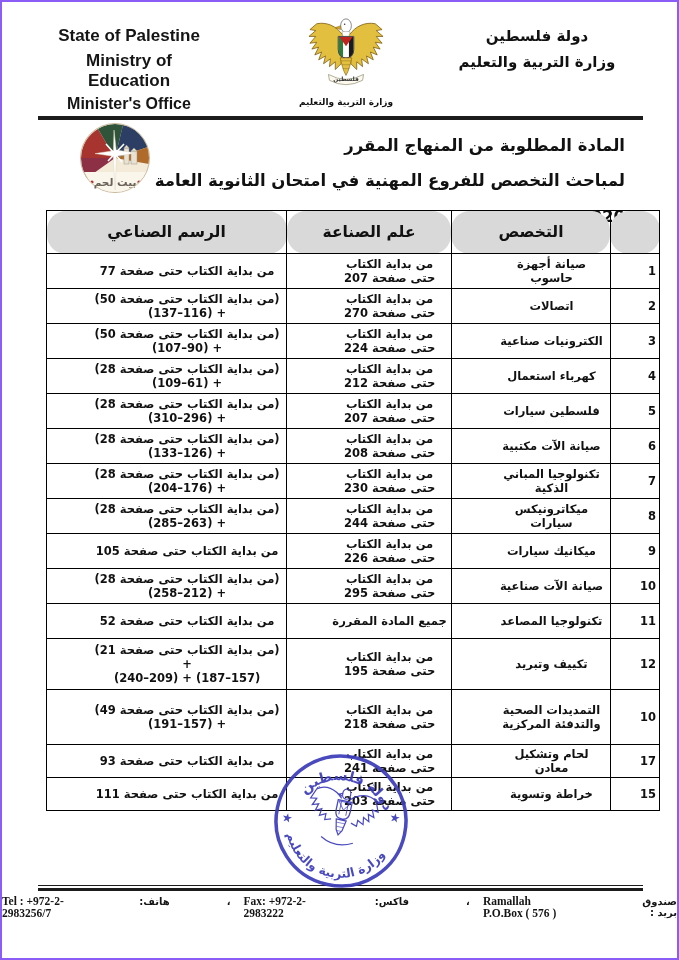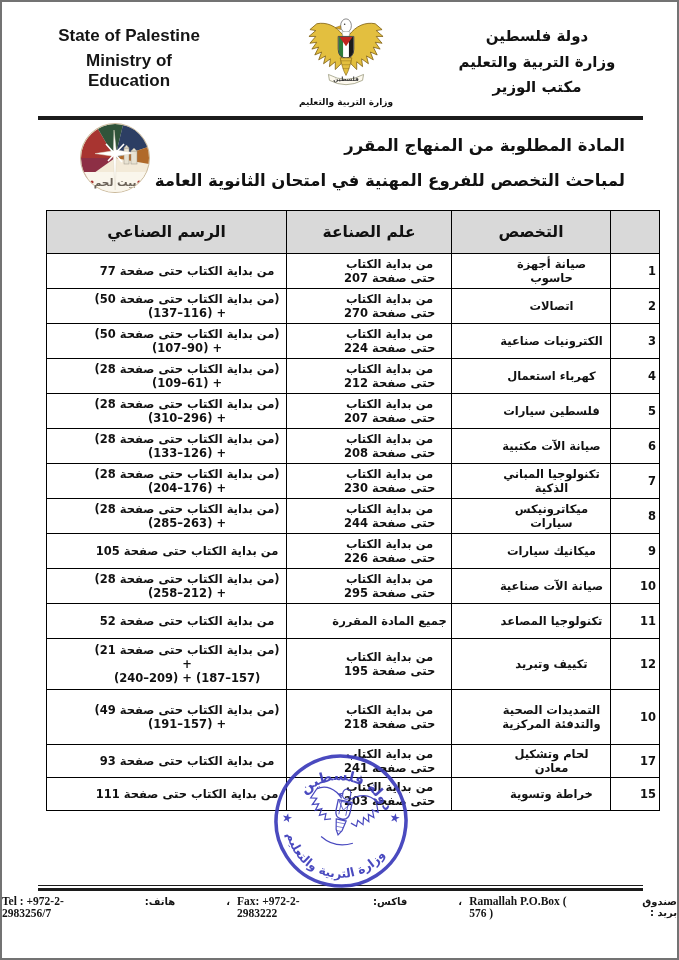--- a/index.html
+++ b/index.html
@@ -1,18 +1,18 @@
 <!DOCTYPE html>
 <html lang="ar" style="--header-row-bg: #d9d9d9; --stamp-blue: #3d3dbb; --line-color: #1c1c1c;"><head>
 <meta charset="utf-8">
 <style>
   html,body{margin:0;padding:0;background:#f4f4f4;}
   .page{
     position:relative;width:679px;height:960px;background:#fff;
-    border:2px solid #737373;box-sizing:border-box;overflow:hidden;
+    border:2px solid #8b5cf6;box-sizing:border-box;overflow:hidden;
     font-family:"DejaVu Sans",sans-serif;color:#111;margin:0 auto;
   }
   
   .hdr-en{position:absolute;left:42px;top:24px;width:170px;text-align:center;
           font-family:"Liberation Sans",sans-serif;color:#151515;}
   .hdr-en .l1{font-size:17px;font-weight:700;}
   .hdr-en .l2{font-size:17px;font-weight:700;margin-top:5px;}
   .hdr-en .l3{font-size:16px;font-weight:700;margin-top:4px;}
   .hdr-ar{position:absolute;right:40px;top:22px;width:200px;text-align:center;
           font-weight:700;font-size:15px;line-height:1.7;direction:rtl;}
@@ -23,52 +23,53 @@
   
   .beth-logo{position:absolute;left:76px;top:118px;width:74px;height:78px;}
   .title{position:absolute;left:130px;right:52px;top:126px;text-align:right;
          font-weight:700;font-size:16.5px;line-height:2.15;direction:rtl;}
   
   table.spec{position:absolute;left:44px;top:208px;width:614px;
              border-collapse:collapse;table-layout:fixed;direction:rtl;}
   table.spec th,table.spec td{border:1px solid #000;text-align:center;
              vertical-align:middle;padding:2px 4px;overflow:hidden;}
   table.spec th{background:var(--header-row-bg,#d9d9d9);height:38px;
-             font-size:15.5px;font-weight:700;}
+             font-size:15.5px;font-weight:700;border-radius:19px;}
   table.spec td{height:30px;font-size:11.5px;font-weight:700;padding-left:45px;}
   .col-num{width:7%;}
   .col-spec{width:26%;}
   .col-ind{width:27%;}
   .col-draw{width:40%;white-space:pre-line;}
   table.spec tbody tr:nth-of-type(12) td{height:46px;}
   table.spec tbody tr:nth-of-type(13) td{height:50px;}
   table.spec tbody tr:nth-of-type(14) td,
   table.spec tbody tr:nth-of-type(15) td{height:26px;}
   
   .stamp{position:absolute;left:270px;top:748px;width:138px;height:142px;
          color:var(--stamp-blue,#3d3dbb);opacity:.93;z-index:3;}
   
   .rule-bottom{position:absolute;left:36px;right:34px;top:883px;height:2px;
                border-top:1px solid var(--line-color,#1c1c1c);
                border-bottom:3px solid var(--line-color,#1c1c1c);}
   .footer{position:absolute;left:0;right:0;top:893px;display:flex;
-          justify-content:center;align-items:baseline;gap:7px;
+          justify-content:center;align-items:baseline;gap:13px;
           font-family:"Liberation Serif","DejaVu Sans",serif;
           font-size:11.5px;font-weight:700;color:#151515;}
   .footer .ar{font-size:10px;direction:rtl;font-family:"DejaVu Sans",sans-serif;margin-left:44px;}
   .footer .en{direction:ltr;}
 </style>
 </head>
 <body>
 
 <div class="page">
 
   <div class="hdr-en">
     <div class="l1">State of Palestine</div>
     <div class="l2">Ministry of Education</div>
+    <div class="l3">Minister's Office</div>
   </div>
 
   <div class="emblem">
     <svg width="88" height="78" viewBox="0 0 88 80">
 
       <g fill="#e3bf3f" stroke="#7a5c10" stroke-width="0.8">
         <path d="M41,22 C34,12 24,8 14,10 L7,16 13,17 6,23 13,23 7,30 14,29 9,36 16,34 12,42 19,39 16,47 23,43 21,51 28,46 27,54 33,49 33,57 39,51 Z"></path>
         <path transform="translate(88,0) scale(-1,1)" d="M41,22 C34,12 24,8 14,10 L7,16 13,17 6,23 13,23 7,30 14,29 9,36 16,34 12,42 19,39 16,47 23,43 21,51 28,46 27,54 33,49 33,57 39,51 Z"></path>
       </g>
 
@@ -93,21 +94,20 @@
 
       <path d="M26,62 q18,10 36,0 l-1,6 q-17,9 -34,0 z" fill="#fdf9ee" stroke="#8a8a6a" stroke-width="0.7"></path>
       <text x="44" y="69" font-size="6" font-weight="700" text-anchor="middle" fill="#333">فلسطين</text>
     </svg>
     <div class="caption">وزارة التربية والتعليم</div>
   </div>
 
   <div class="hdr-ar" dir="rtl">
     <div>دولة فلسطين</div>
     <div>وزارة التربية والتعليم</div>
-    <div>مكتب الوزير</div>
   </div>
 
   <div class="rule-top"></div>
 
   <svg class="beth-logo" viewBox="0 0 74 78">
     <clipPath id="bethClip">
         <circle cx="37" cy="38" r="34"></circle>
       </clipPath>
     <circle cx="37" cy="38" r="34.5" fill="#f3ead8" stroke="#c9b89a" stroke-width="1"></circle>
     <g clip-path="url(#bethClip)">

